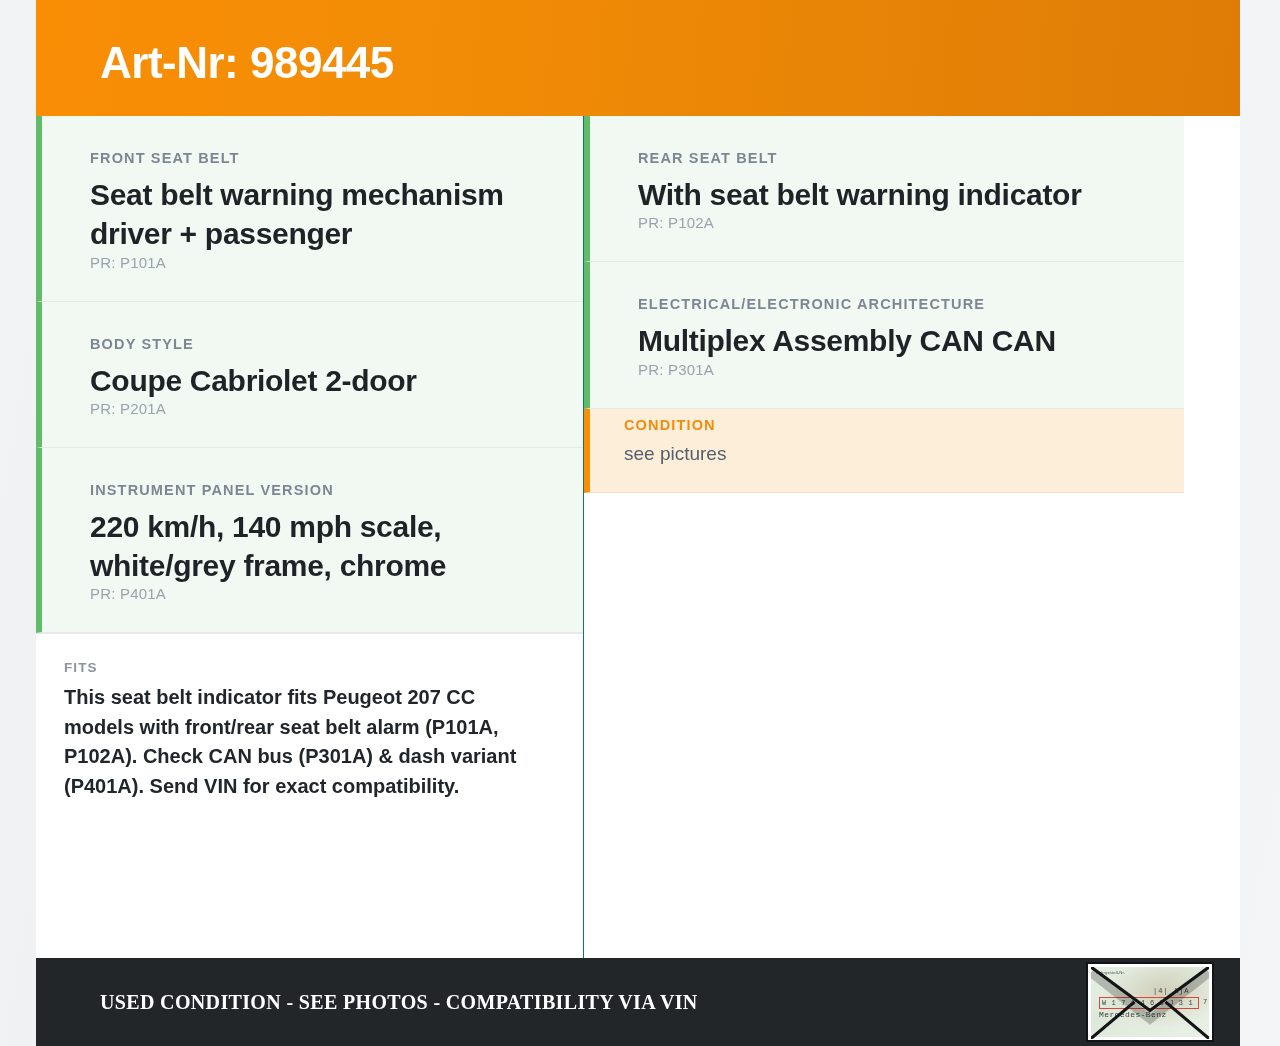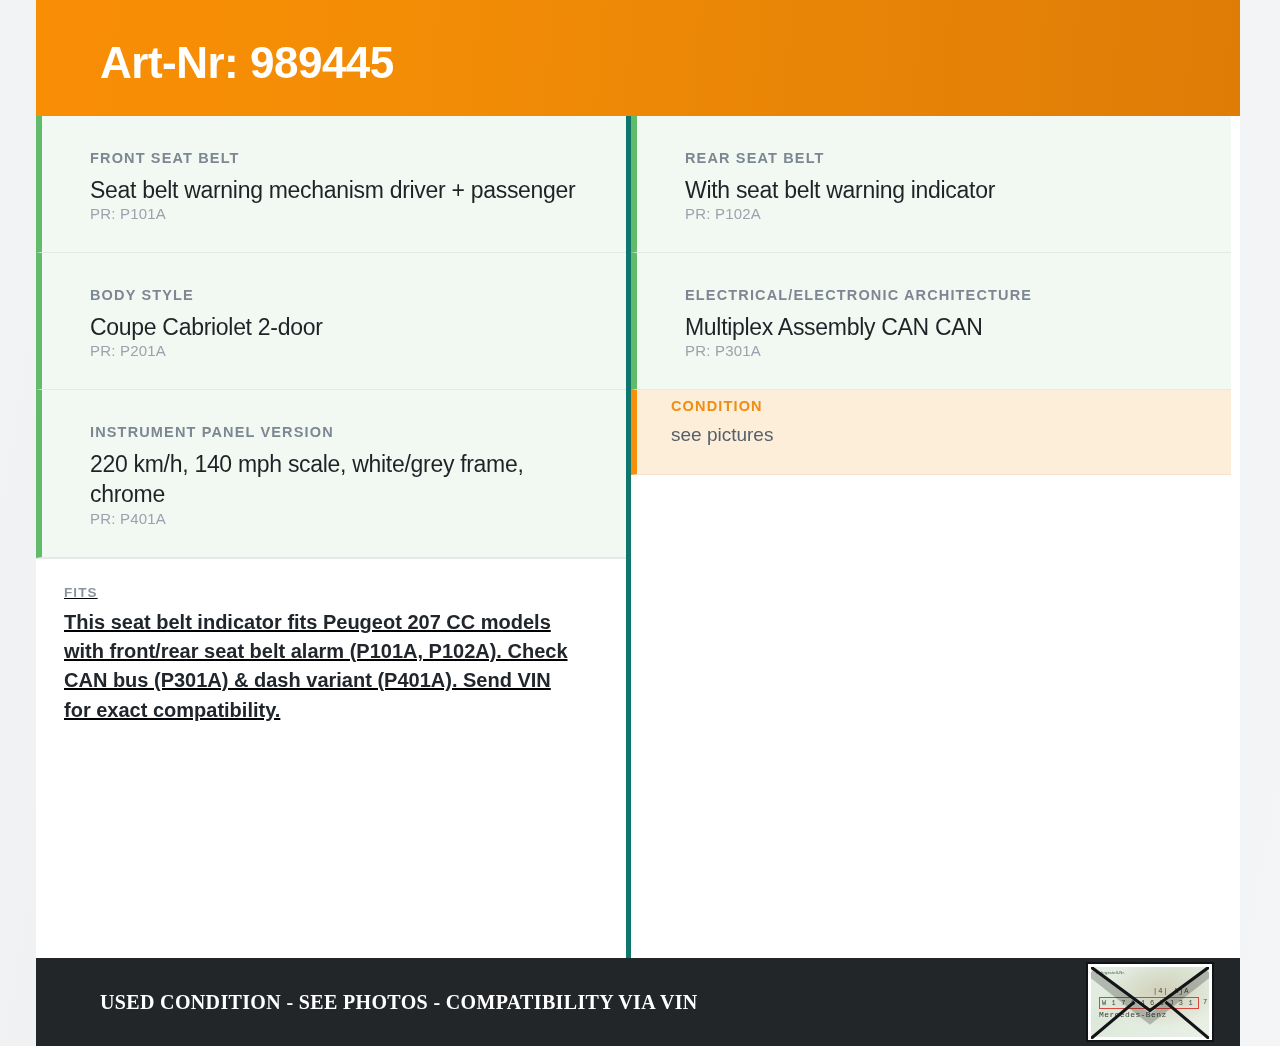--- a/index.html
+++ b/index.html
@@ -49,21 +49,21 @@
   .grid {
     flex: 1 1 auto;
     display: flex;
     align-items: stretch;
     min-height: 0;
   }
   .col {
     display: flex;
     flex-direction: column;
   }
-  .col-left  { width: 595px; border-right: 5px solid #0f766e; }
+  .col-left  { width: 548px; border-right: 1px solid #0f766e; }
   .col-right { width: 600px; justify-content: flex-end; }
 
   
   .cell {
     background: #f2f9f2;
     border-left: 6px solid #62bb6a;
     border-bottom: 1px solid #e4ebe4;
     padding: 34px 44px 30px 48px;
   }
   .cell-cond {
@@ -78,22 +78,22 @@
     font-weight: bold;
     letter-spacing: 1.15px;
     color: #7d8793;
     text-transform: uppercase;
     margin-bottom: 9px;
   }
   .cell-label-cond {
     color: #ef8d12;
   }
   .cell-value {
-    font-size: 23px;
-    font-weight: normal;
+    font-size: 30px;
+    font-weight: bold;
     line-height: 1.31;
     color: #1f2328;
     letter-spacing: -0.3px;
   }
   .cell-value-cond {
     font-size: 19px;
     font-weight: normal;
     line-height: 1.3;
     color: #56606c;
     letter-spacing: 0;
@@ -106,21 +106,20 @@
 
   
   .spacer { flex: 1 1 auto; background: #ffffff; }
   .spacer-left { background: #ffffff; }
 
   
   .fits {
     background: #ffffff;
     padding: 26px 44px 28px 28px;
     border-top: 1px solid #e6e8ea;
-    text-decoration: underline;
   }
   .fits-label {
     font-size: 13.5px;
     font-weight: bold;
     letter-spacing: 1.1px;
     color: #8b949e;
     text-transform: uppercase;
     margin-bottom: 8px;
   }
   .fits-text {

